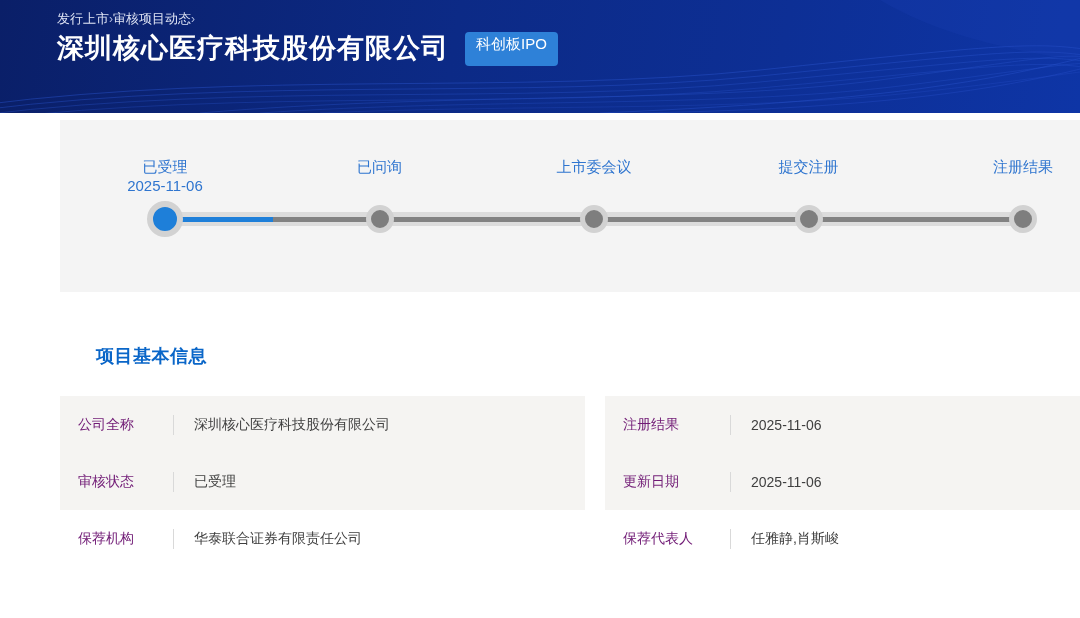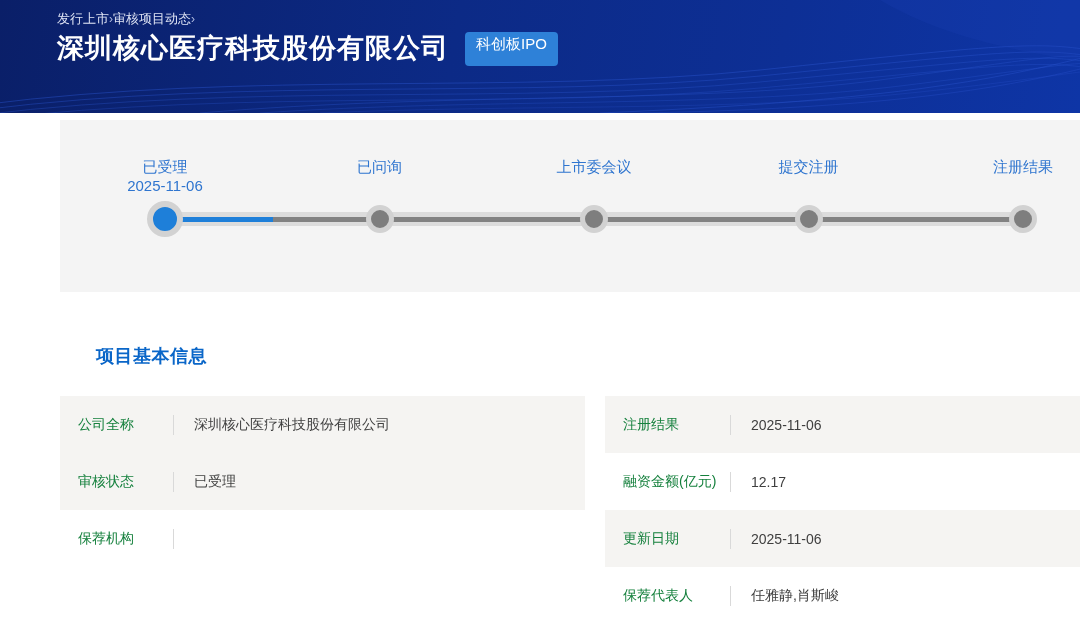--- a/index.html
+++ b/index.html
@@ -70,21 +70,21 @@
   
   .section-title {
     position: absolute; left: 57px; top: 344px;
     font-size: 18px; font-weight: bold; color: #0a66c8; letter-spacing: 0.5px; margin-left: 39px;
   }
   .info-table { position: absolute; top: 396px; }
   .info-table.left  { left: 60px;  width: 525px; }
   .info-table.right { left: 605px; width: 475px; }
   .row { height: 57px; display: flex; align-items: center; background: #ffffff; }
   .row.alt { background: #f5f4f2; }
-  .cell-label { padding-left: 18px; font-size: 14px; color: #15803d; flex: 0 0 auto; }
+  .cell-label { padding-left: 18px; font-size: 14px; color: #701a75; flex: 0 0 auto; }
   .info-table.left  .cell-label { width: 113px; }
   .info-table.right .cell-label { width: 125px; }
   .cell-divider { width: 1px; height: 20px; background: #d9d9d9; flex: 0 0 auto; }
   .cell-value { padding-left: 20px; font-size: 14px; color: #3f3f3f; white-space: nowrap; }
 </style>
 </head>
 <body>
 
 <div class="page">
 
@@ -168,33 +168,29 @@
       <div class="cell-value">深圳核心医疗科技股份有限公司</div>
     </div>
     <div class="row alt">
       <div class="cell-label">审核状态</div>
       <div class="cell-divider"></div>
       <div class="cell-value">已受理</div>
     </div>
     <div class="row">
       <div class="cell-label">保荐机构</div>
       <div class="cell-divider"></div>
+      <div class="cell-value">华泰联合证券有限责任公司</div>
     </div>
   </div>
 
   <div class="info-table right">
     <div class="row alt">
       <div class="cell-label">注册结果</div>
       <div class="cell-divider"></div>
       <div class="cell-value">2025-11-06</div>
-    </div>
-    <div class="row">
-      <div class="cell-label">融资金额(亿元)</div>
-      <div class="cell-divider"></div>
-      <div class="cell-value">12.17</div>
     </div>
     <div class="row alt">
       <div class="cell-label">更新日期</div>
       <div class="cell-divider"></div>
       <div class="cell-value">2025-11-06</div>
     </div>
     <div class="row">
       <div class="cell-label">保荐代表人</div>
       <div class="cell-divider"></div>
       <div class="cell-value">任雅静,肖斯峻</div>

